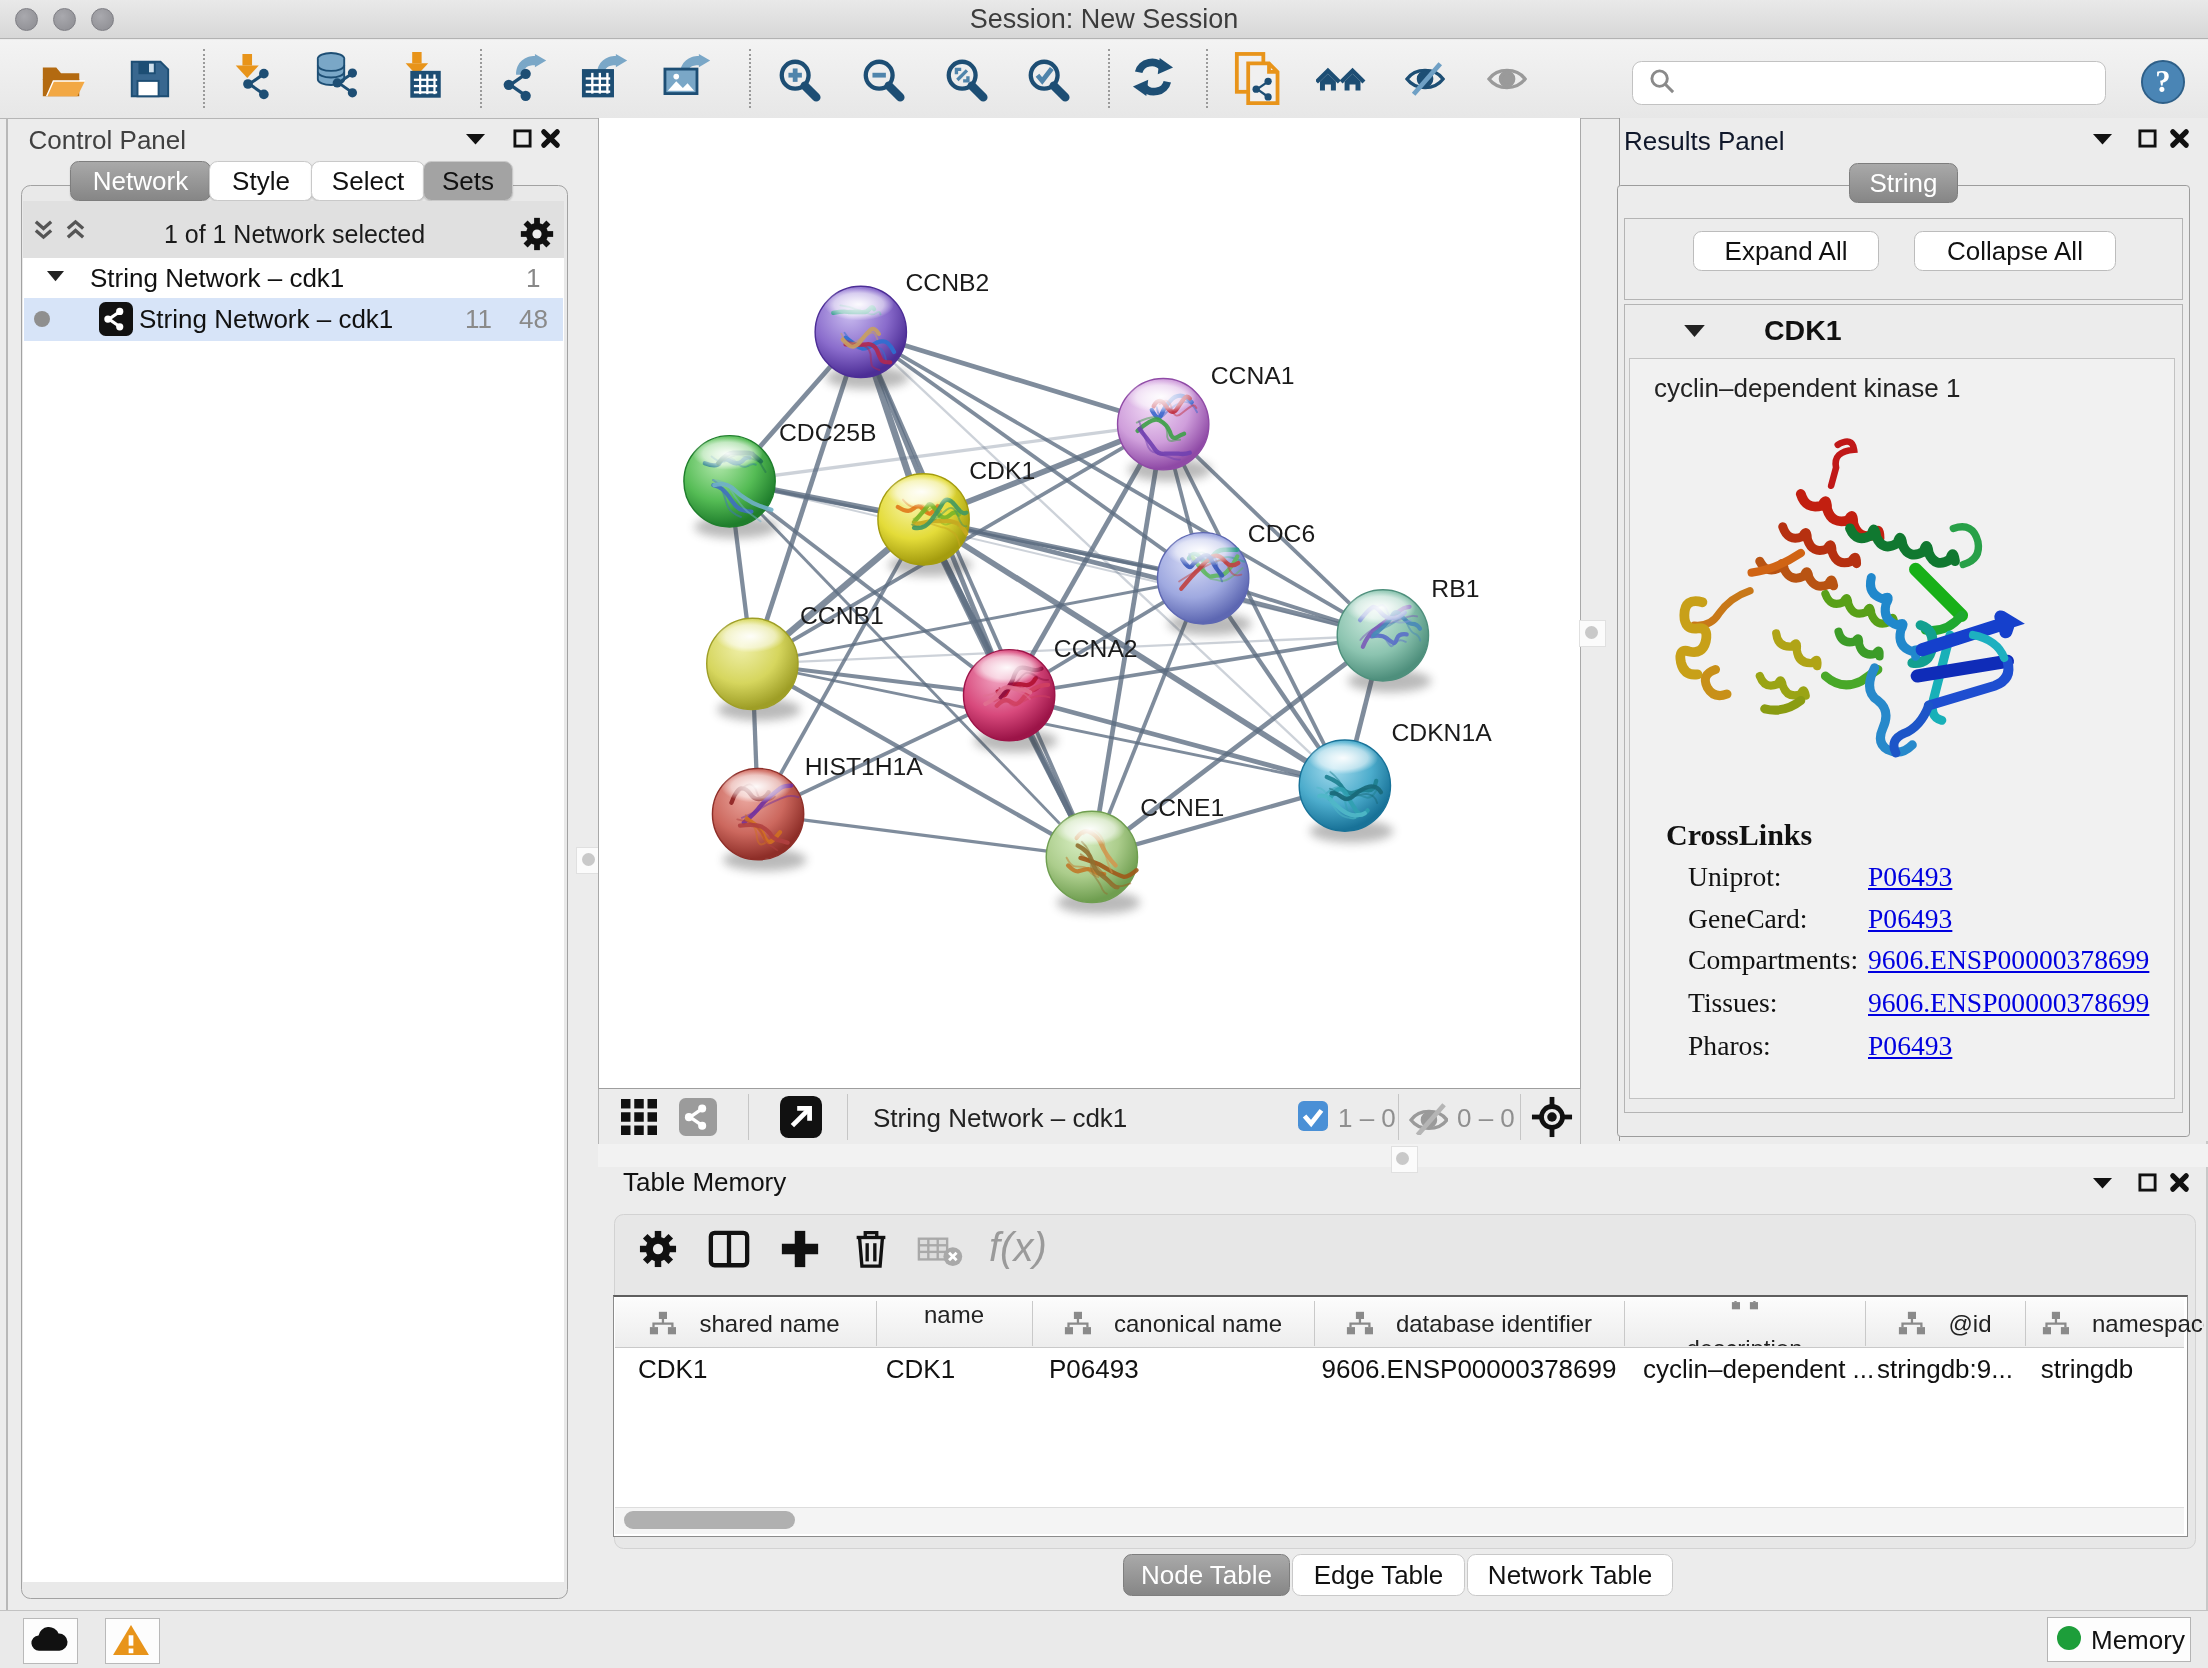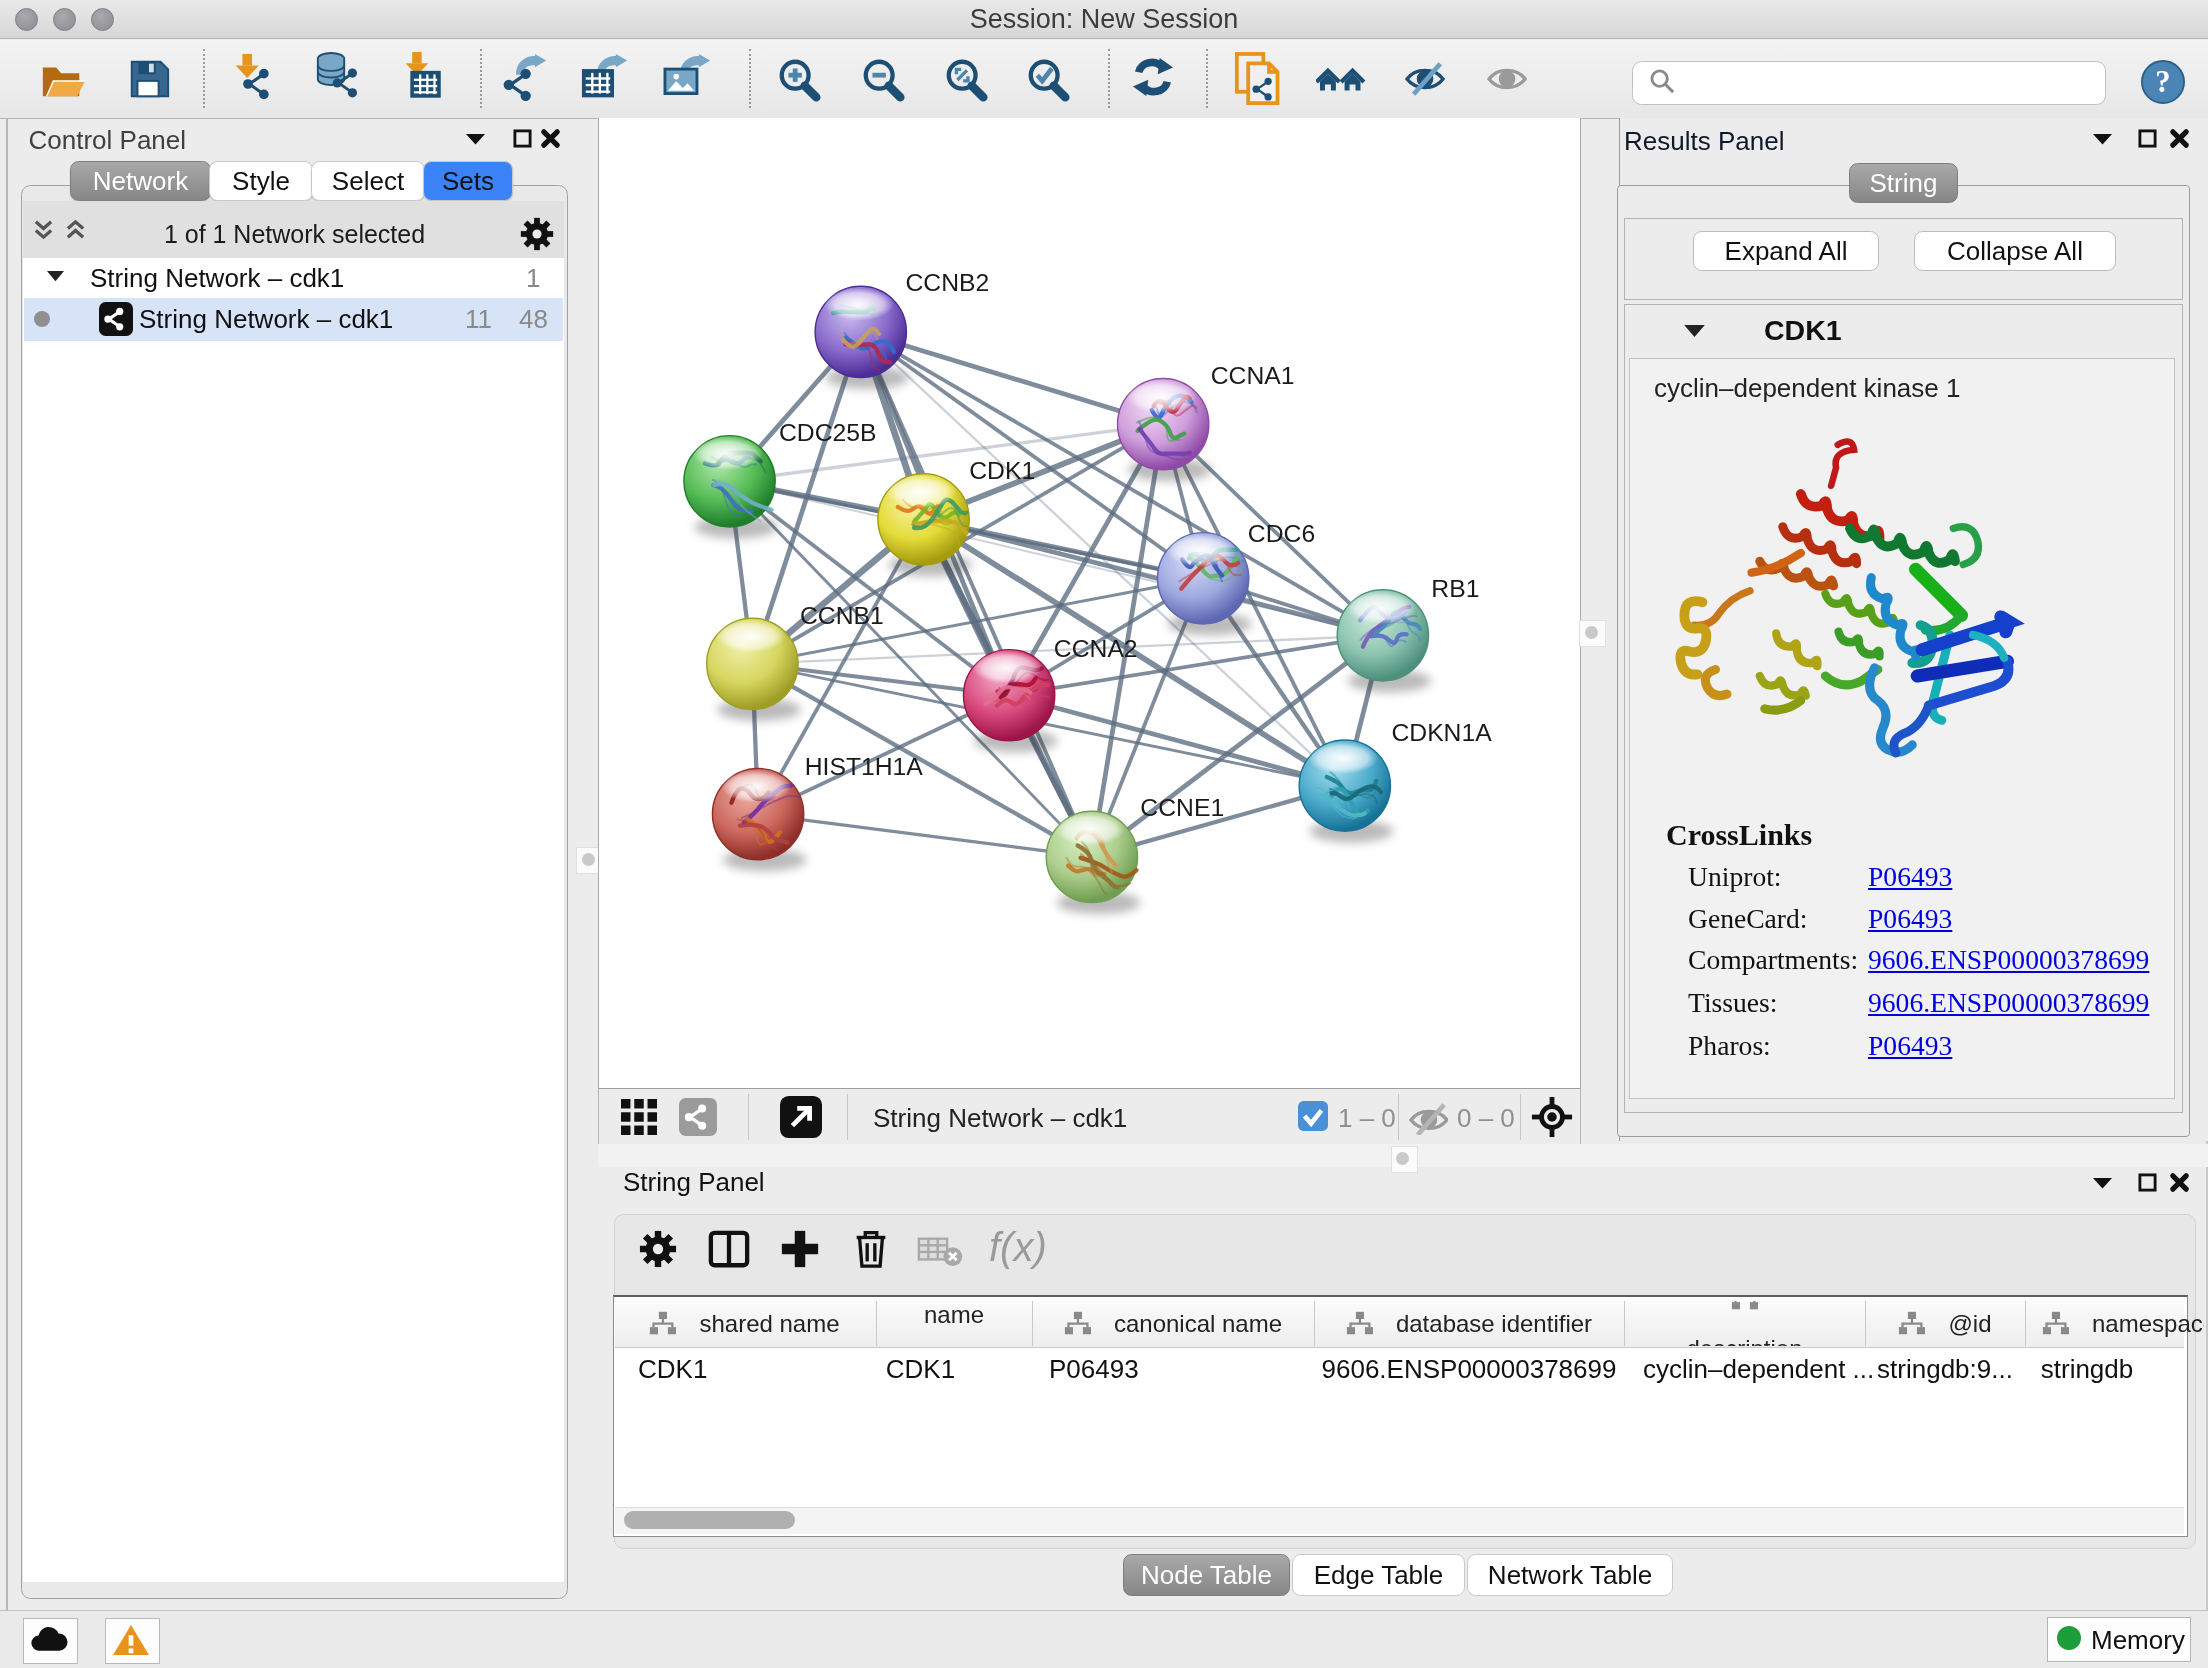--- a/index.html
+++ b/index.html
@@ -214,21 +214,21 @@
 <svg style="position:absolute;left:540px;top:128px" width="21" height="21" viewBox="0 0 22 22">
     <g stroke="#111" stroke-width="5.5" stroke-linecap="round">
       <line x1="4" y1="4" x2="18" y2="18"></line>
       <line x1="18" y1="4" x2="4" y2="18"></line>
     </g>
   </svg>
 <div style="position:absolute;left:21px;top:185px;width:545px;height:1412px;border:1.9px solid #a2a2a2;border-radius:9.5px;background:#e9e9e9;"></div>
 <div style="position:absolute;left:70px;top:161px;width:139px;height:38px;border-radius:8.6px;background:linear-gradient(#a9a9a9,#868686);color:#fff;border:1px solid #7e7e7e;font-size:26px;text-align:center;line-height:38px;box-shadow:0 1px 1.9px rgba(0,0,0,0.15);">Network</div>
 <div style="position:absolute;left:209px;top:161px;width:102px;height:38px;border-radius:8.6px;background:#fff;color:#111;border:1px solid #c9c9c9;font-size:26px;text-align:center;line-height:38px;box-shadow:0 1px 1.9px rgba(0,0,0,0.15);">Style</div>
 <div style="position:absolute;left:311px;top:161px;width:112px;height:38px;border-radius:8.6px;background:#fff;color:#111;border:1px solid #c9c9c9;font-size:26px;text-align:center;line-height:38px;box-shadow:0 1px 1.9px rgba(0,0,0,0.15);">Select</div>
-<div style="position:absolute;left:423px;top:161px;width:88px;height:38px;border-radius:8.6px;background:#3b82f6;color:#111;border:1px solid #c9c9c9;font-size:26px;text-align:center;line-height:38px;box-shadow:0 1px 1.9px rgba(0,0,0,0.15);">Sets</div>
+<div style="position:absolute;left:423px;top:161px;width:88px;height:38px;border-radius:8.6px;background:#a3a3a3;color:#111;border:1px solid #c9c9c9;font-size:26px;text-align:center;line-height:38px;box-shadow:0 1px 1.9px rgba(0,0,0,0.15);">Sets</div>
 <div style="position:absolute;left:23px;top:201px;width:541px;height:57px;background:#e0e0e0;border-bottom:1.9px solid #b5b5b5;"></div>
 <svg style="position:absolute;left:33px;top:218px" width="21" height="23" viewBox="0 0 22 24">
     <g>
       <path d="M3 4 l8 7 8-7 M3 13 l8 7 8-7" fill="none" stroke="#555" stroke-width="3.5"></path>
     </g>
   </svg>
 <svg style="position:absolute;left:65px;top:218px" width="21" height="23" viewBox="0 0 22 24">
     <g transform="rotate(180 11 12)">
       <path d="M3 4 l8 7 8-7 M3 13 l8 7 8-7" fill="none" stroke="#555" stroke-width="3.5"></path>
     </g>
@@ -670,21 +670,21 @@
 <div class="t" style="left:1868px;top:903px;font-family:'Liberation Serif',serif;font-size:27.6px;color:#0000e0;text-decoration:underline">P06493</div>
 <div class="t" style="left:1688px;top:944px;font-family:'Liberation Serif',serif;font-size:27.6px;color:#111">Compartments:</div>
 <div class="t" style="left:1868px;top:944px;font-family:'Liberation Serif',serif;font-size:27.6px;color:#0000e0;text-decoration:underline">9606.ENSP00000378699</div>
 <div class="t" style="left:1688px;top:987px;font-family:'Liberation Serif',serif;font-size:27.6px;color:#111">Tissues:</div>
 <div class="t" style="left:1868px;top:987px;font-family:'Liberation Serif',serif;font-size:27.6px;color:#0000e0;text-decoration:underline">9606.ENSP00000378699</div>
 <div class="t" style="left:1688px;top:1030px;font-family:'Liberation Serif',serif;font-size:27.6px;color:#111">Pharos:</div>
 <div class="t" style="left:1868px;top:1030px;font-family:'Liberation Serif',serif;font-size:27.6px;color:#0000e0;text-decoration:underline">P06493</div>
 <div style="position:absolute;left:1579px;top:620px;width:25px;height:25px;background:#fbfbfb;border:1px solid #e0e0e0;"></div>
 <div style="position:absolute;left:1585px;top:626px;width:13.3px;height:13.3px;border-radius:50%;background:#c9c9c9;"></div>
 <div style="position:absolute;left:598px;top:1144px;width:1610px;height:23px;background:#f2f2f2;"></div>
-<div class="t" style="left:623px;top:1167px;font-size:26px;color:#111">String Panel</div>
+<div class="t" style="left:623px;top:1167px;font-size:26px;color:#111">Table Memory</div>
 <svg style="position:absolute;left:2092px;top:1177px" width="21" height="12.4" viewBox="0 0 22 13">
     <path d="M1 1 h20 l-10.0 11z" fill="#111"></path>
   </svg>
 <svg style="position:absolute;left:2138px;top:1173px" width="19" height="19" viewBox="0 0 20 20">
     <rect x="2" y="2" width="16" height="16" fill="none" stroke="#111" stroke-width="3"></rect>
   </svg>
 <svg style="position:absolute;left:2169px;top:1172px" width="21" height="21" viewBox="0 0 22 22">
     <g stroke="#111" stroke-width="5.5" stroke-linecap="round">
       <line x1="4" y1="4" x2="18" y2="18"></line>
       <line x1="18" y1="4" x2="4" y2="18"></line>

